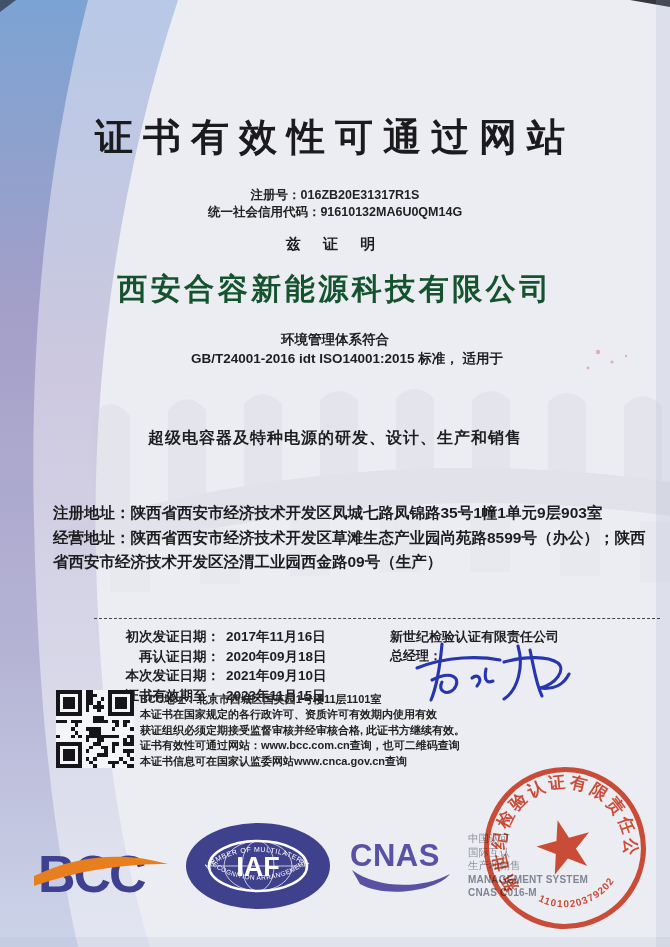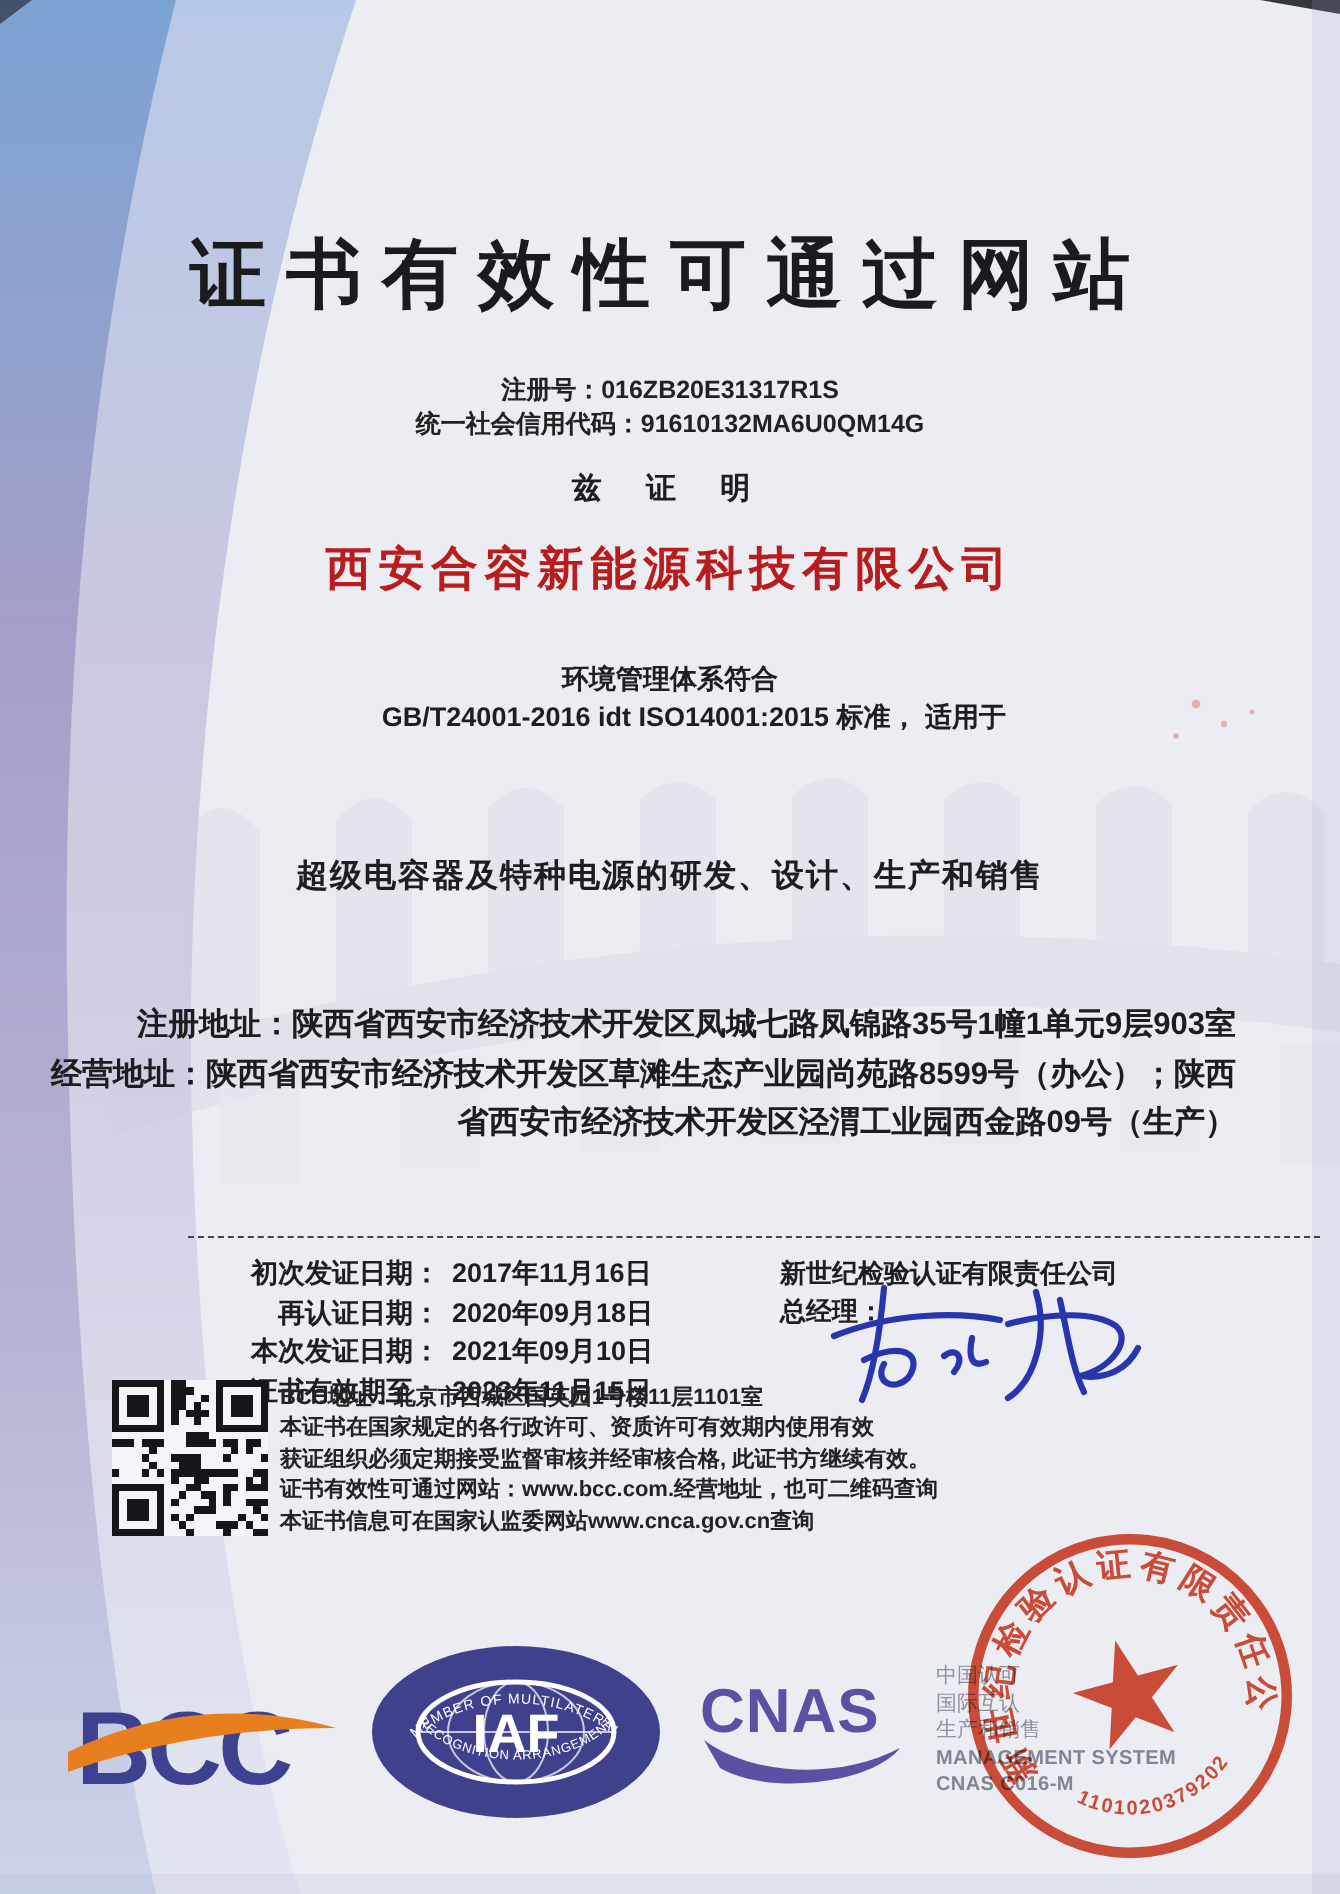--- a/index.html
+++ b/index.html
@@ -6,26 +6,26 @@
   .page{position:relative;width:670px;height:947px;overflow:hidden;
         background:#ecedf3;font-family:"Liberation Sans","DejaVu Sans",sans-serif;color:#1e1e20;}
   .bg{position:absolute;inset:0;z-index:0;}
   .abs{position:absolute;z-index:2;}
   .center{left:0;right:0;text-align:center;}
   .title{top:112px;font-family:"DejaVu Serif","Liberation Serif",serif;
          font-size:38px;font-weight:700;letter-spacing:10px;color:#1b1b1d;}
   .regs{top:187px;font-size:12.5px;font-weight:bold;line-height:17px;color:#222;}
   .hereby{top:235px;font-size:15px;font-weight:bold;letter-spacing:9px;}
   .company{top:269px;font-family:"DejaVu Serif","Liberation Serif",serif;
-           font-size:23px;font-weight:600;letter-spacing:3.5px;color:#b91c1c;}
+           font-size:30px;font-weight:600;letter-spacing:3.5px;color:#14532d;}
   .sysline{top:331px;font-size:13.5px;font-weight:bold;}
   .stdline{top:350px;font-size:13.5px;font-weight:600;padding-left:24px;}
   .scope{top:428px;font-size:16px;font-weight:bold;letter-spacing:1px;}
-  .addr{top:501px;left:22px;width:596px;font-size:15.5px;font-weight:bold;
-        line-height:24.5px;text-align:right;color:#1d1d1f;}
+  .addr{top:501px;left:53px;width:596px;font-size:15.5px;font-weight:bold;
+        line-height:24.5px;text-align:left;color:#1d1d1f;}
   .dashline{top:618px;left:94px;width:566px;border-top:1.5px dashed #444;height:0;}
   .dates{top:627px;left:98px;font-size:13.5px;font-weight:bold;line-height:19.5px;}
   .drow{display:flex;}
   .dlabel{width:122px;text-align:right;}
   .dval{margin-left:6px;}
   .issuer{top:627px;left:390px;font-size:13px;font-weight:bold;line-height:19px;}
   .sig{left:402px;top:626px;z-index:3;}
   .qr{left:56px;top:690px;z-index:2;}
   .fine{top:692px;left:140px;width:434px;font-size:11px;font-weight:600;
         line-height:15.4px;color:#232323;}
@@ -264,21 +264,21 @@
       <rect x="16" y="2" width="3" height="3" fill="#15151a"></rect>
       <rect x="0" y="14" width="7" height="7" fill="#15151a"></rect>
       <rect x="1" y="15" width="5" height="5" fill="#f4f5f8"></rect>
       <rect x="2" y="16" width="3" height="3" fill="#15151a"></rect>
     </svg>
 
   <div class="abs fine">
     <div>BCC地址：北京市西城区国英园1号楼11层1101室</div>
     <div>本证书在国家规定的各行政许可、资质许可有效期内使用有效</div>
     <div>获证组织必须定期接受监督审核并经审核合格, 此证书方继续有效。</div>
-    <div>证书有效性可通过网站：www.bcc.com.经营地址，也可二维码查询</div>
+    <div>证书有效性可通过网站：www.bcc.com.cn查询，也可二维码查询</div>
     <div>本证书信息可在国家认监委网站www.cnca.gov.cn查询</div>
   </div>
 
   <svg class="abs logo" style="left:34px;top:836px" width="134" height="70" viewBox="0 0 134 70">
     <text x="4" y="56" font-size="52" font-weight="bold" letter-spacing="-2" fill="#3e4090" font-family="Liberation Sans,DejaVu Sans,sans-serif">BCC</text>
     <path d="M0,40 C45,18 92,16 134,28 C94,28 48,33 0,50 Z" fill="#e87f1e"></path>
   </svg>
 
   <svg class="abs logo" style="left:182px;top:820px" width="152" height="92" viewBox="0 0 152 92">
     <defs>

